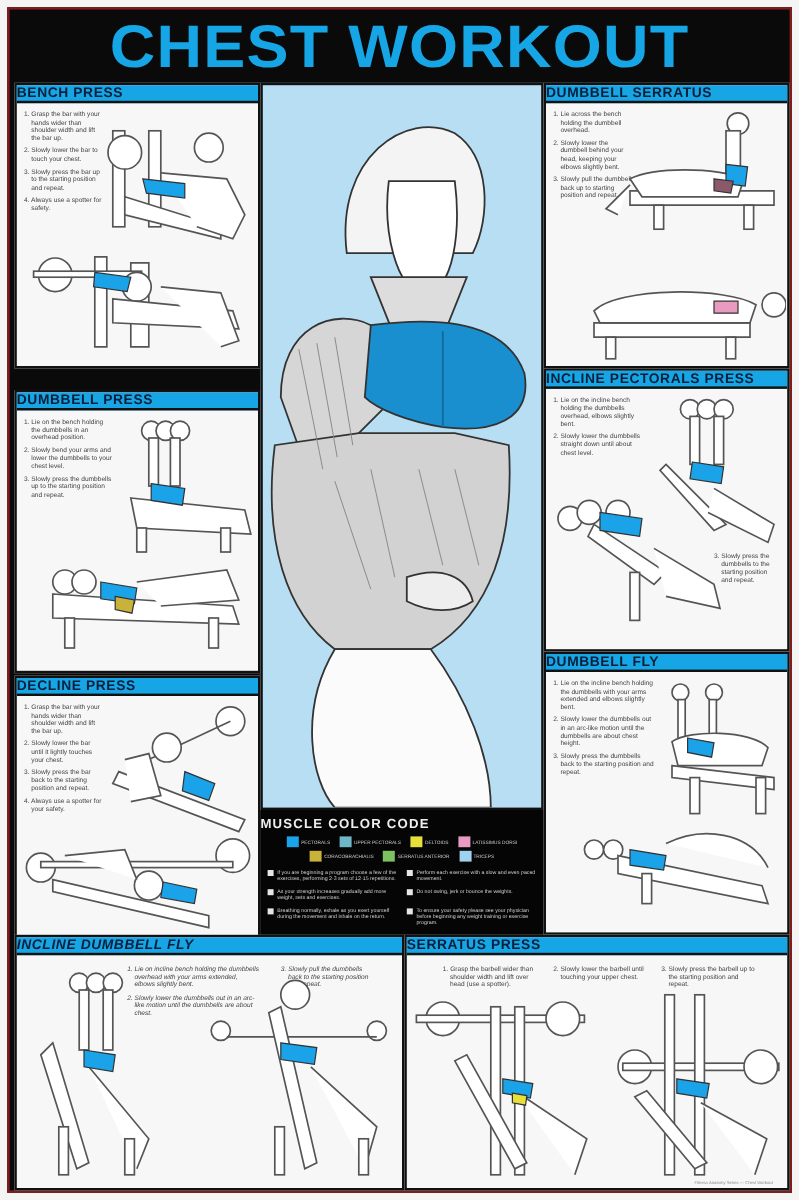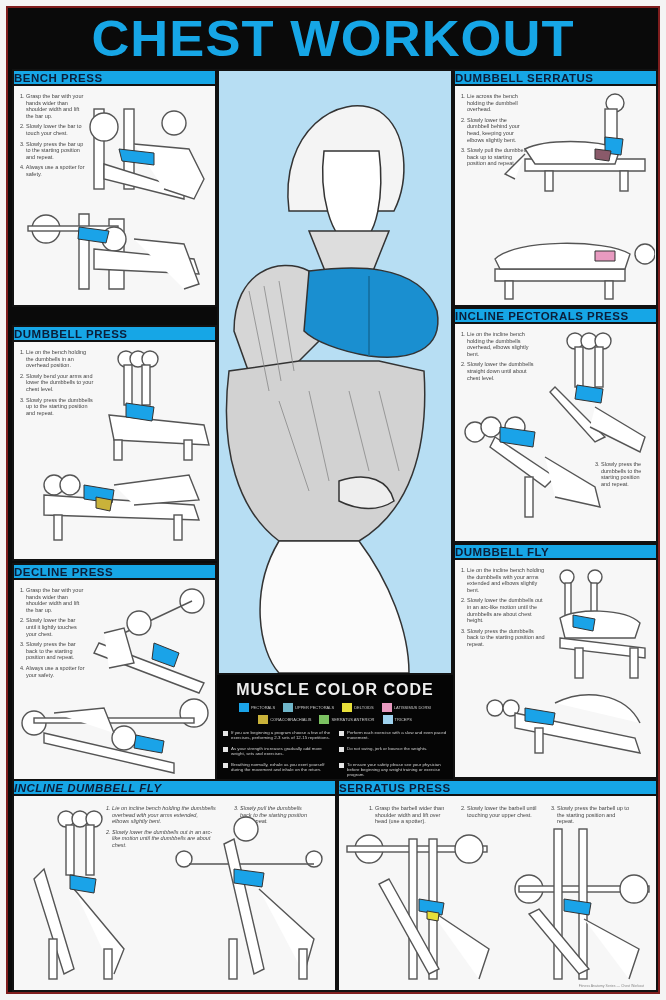--- a/index.html
+++ b/index.html
@@ -28,21 +28,21 @@
   .steps li { list-style: none; margin-bottom: 4px; padding-left: 6px; text-indent: -6px; }
   .fig { position: absolute; }
   .center {
     position: absolute; left: 209px; top: 61px; width: 236px; height: 606px;
     background: #b7def3; border: 2px solid #111;
   }
   .legend {
     position: absolute; left: 209px; top: 667px; width: 236px; height: 104px;
     background: #050505; color: #ddd;
   }
-  .legend .lt { text-align: center; font-weight: 900; font-size: 16px; letter-spacing: 1px; color: #eee; margin-top: 6px; }
+  .legend .lt { font-weight: 900; font-size: 11px; letter-spacing: 1px; color: #eee; margin-top: 6px; }
   .swatches { display: flex; flex-wrap: wrap; justify-content: center; gap: 3px 8px; margin-top: 4px; padding: 0 6px; }
   .sw { display: flex; align-items: center; gap: 2px; font-size: 4px; color: #ccc; }
   .sw i { display: inline-block; width: 10px; height: 9px; }
   .tips { display: grid; grid-template-columns: 1fr 1fr; gap: 2px 8px; padding: 6px 6px 0 6px; }
   .tips div { font-size: 4.4px; line-height: 5.4px; color: #cfcfcf; position: relative; padding-left: 8px; margin-bottom: 3px; }
   .tips div::before { content: ""; position: absolute; left: 0; top: 1px; width: 5px; height: 5px; background: #e6e6e6; }
   .credit { position: absolute; right: 14px; bottom: 4px; font-size: 3.5px; color: #888; }
 </style>
 </head>
 <body>

